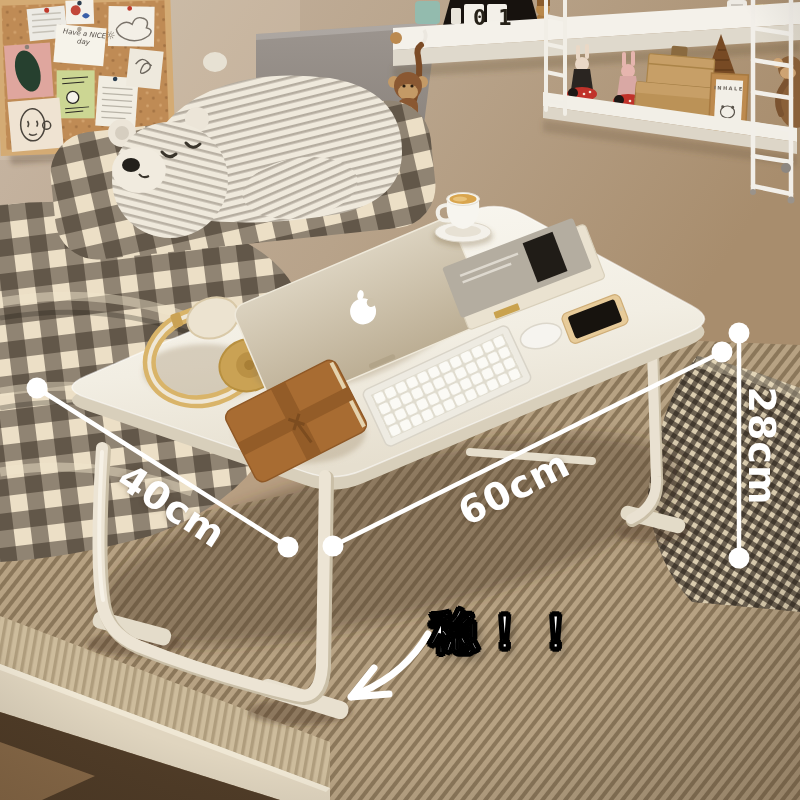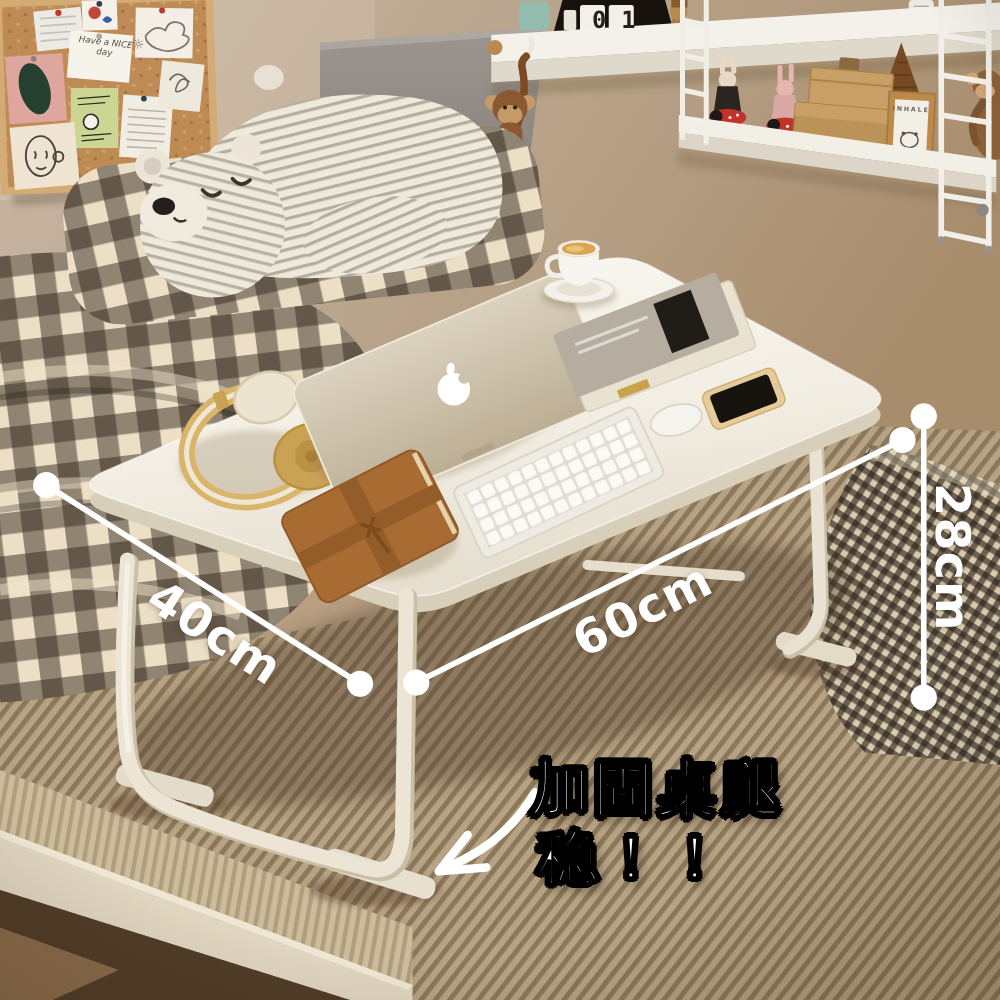--- a/index.html
+++ b/index.html
@@ -24,21 +24,21 @@
       5px 6px 8px rgba(0,0,0,.35);
   }
   .callout .line2{padding-left:6px;}
   .nicenote{
     position:absolute;left:57px;top:30px;width:54px;transform:rotate(7deg);
     font-size:7px;line-height:1.15;color:#57504a;text-align:center;font-style:italic;
   }
   .nicenote .sun{position:absolute;right:-4px;top:-3px;font-size:11px;font-style:normal;color:#7d756a;}
   .cal-digits{
     position:absolute;left:463px;top:5px;width:48px;text-align:center;
-    color:#262118;font-weight:700;font-size:19px;letter-spacing:12px;padding-left:10px;
+    color:#262118;font-weight:700;font-size:22px;letter-spacing:12px;padding-left:10px;
     font-family:"DejaVu Sans Mono","Liberation Mono",monospace;
   }
   .inhale{
     position:absolute;left:714px;top:85px;width:29px;transform:rotate(3deg);
     font-size:5px;letter-spacing:1.5px;color:#6b645c;text-align:center;font-weight:700;
   }
 </style>
 </head>
 <body>
 
@@ -438,21 +438,20 @@
     <path d="M 428 634 Q 405 673 362 692" stroke="#ffffff" stroke-width="7" fill="none"></path>
     <path d="M 351 697 L 374 668 M 351 697 L 389 694" stroke="#ffffff" stroke-width="7" fill="none"></path>
   </g>
 </svg>
 
 <div class="overlay dim-label" style="left:172px;top:506px;--r:33deg">40cm</div>
 <div class="overlay dim-label" style="left:514px;top:488px;--r:-27deg">60cm</div>
 <div class="overlay dim-label" style="left:762px;top:446px;--r:90deg">28cm</div>
 
 <div class="overlay callout">
-  <div class="line1">加固桌腿</div>
   <div class="line2">稳！！</div>
 </div>
 
 <div class="overlay nicenote">
   <span>Have a NICE day</span>
   <span class="sun">☼</span>
 </div>
 
 <div class="overlay cal-digits">01</div>
 

